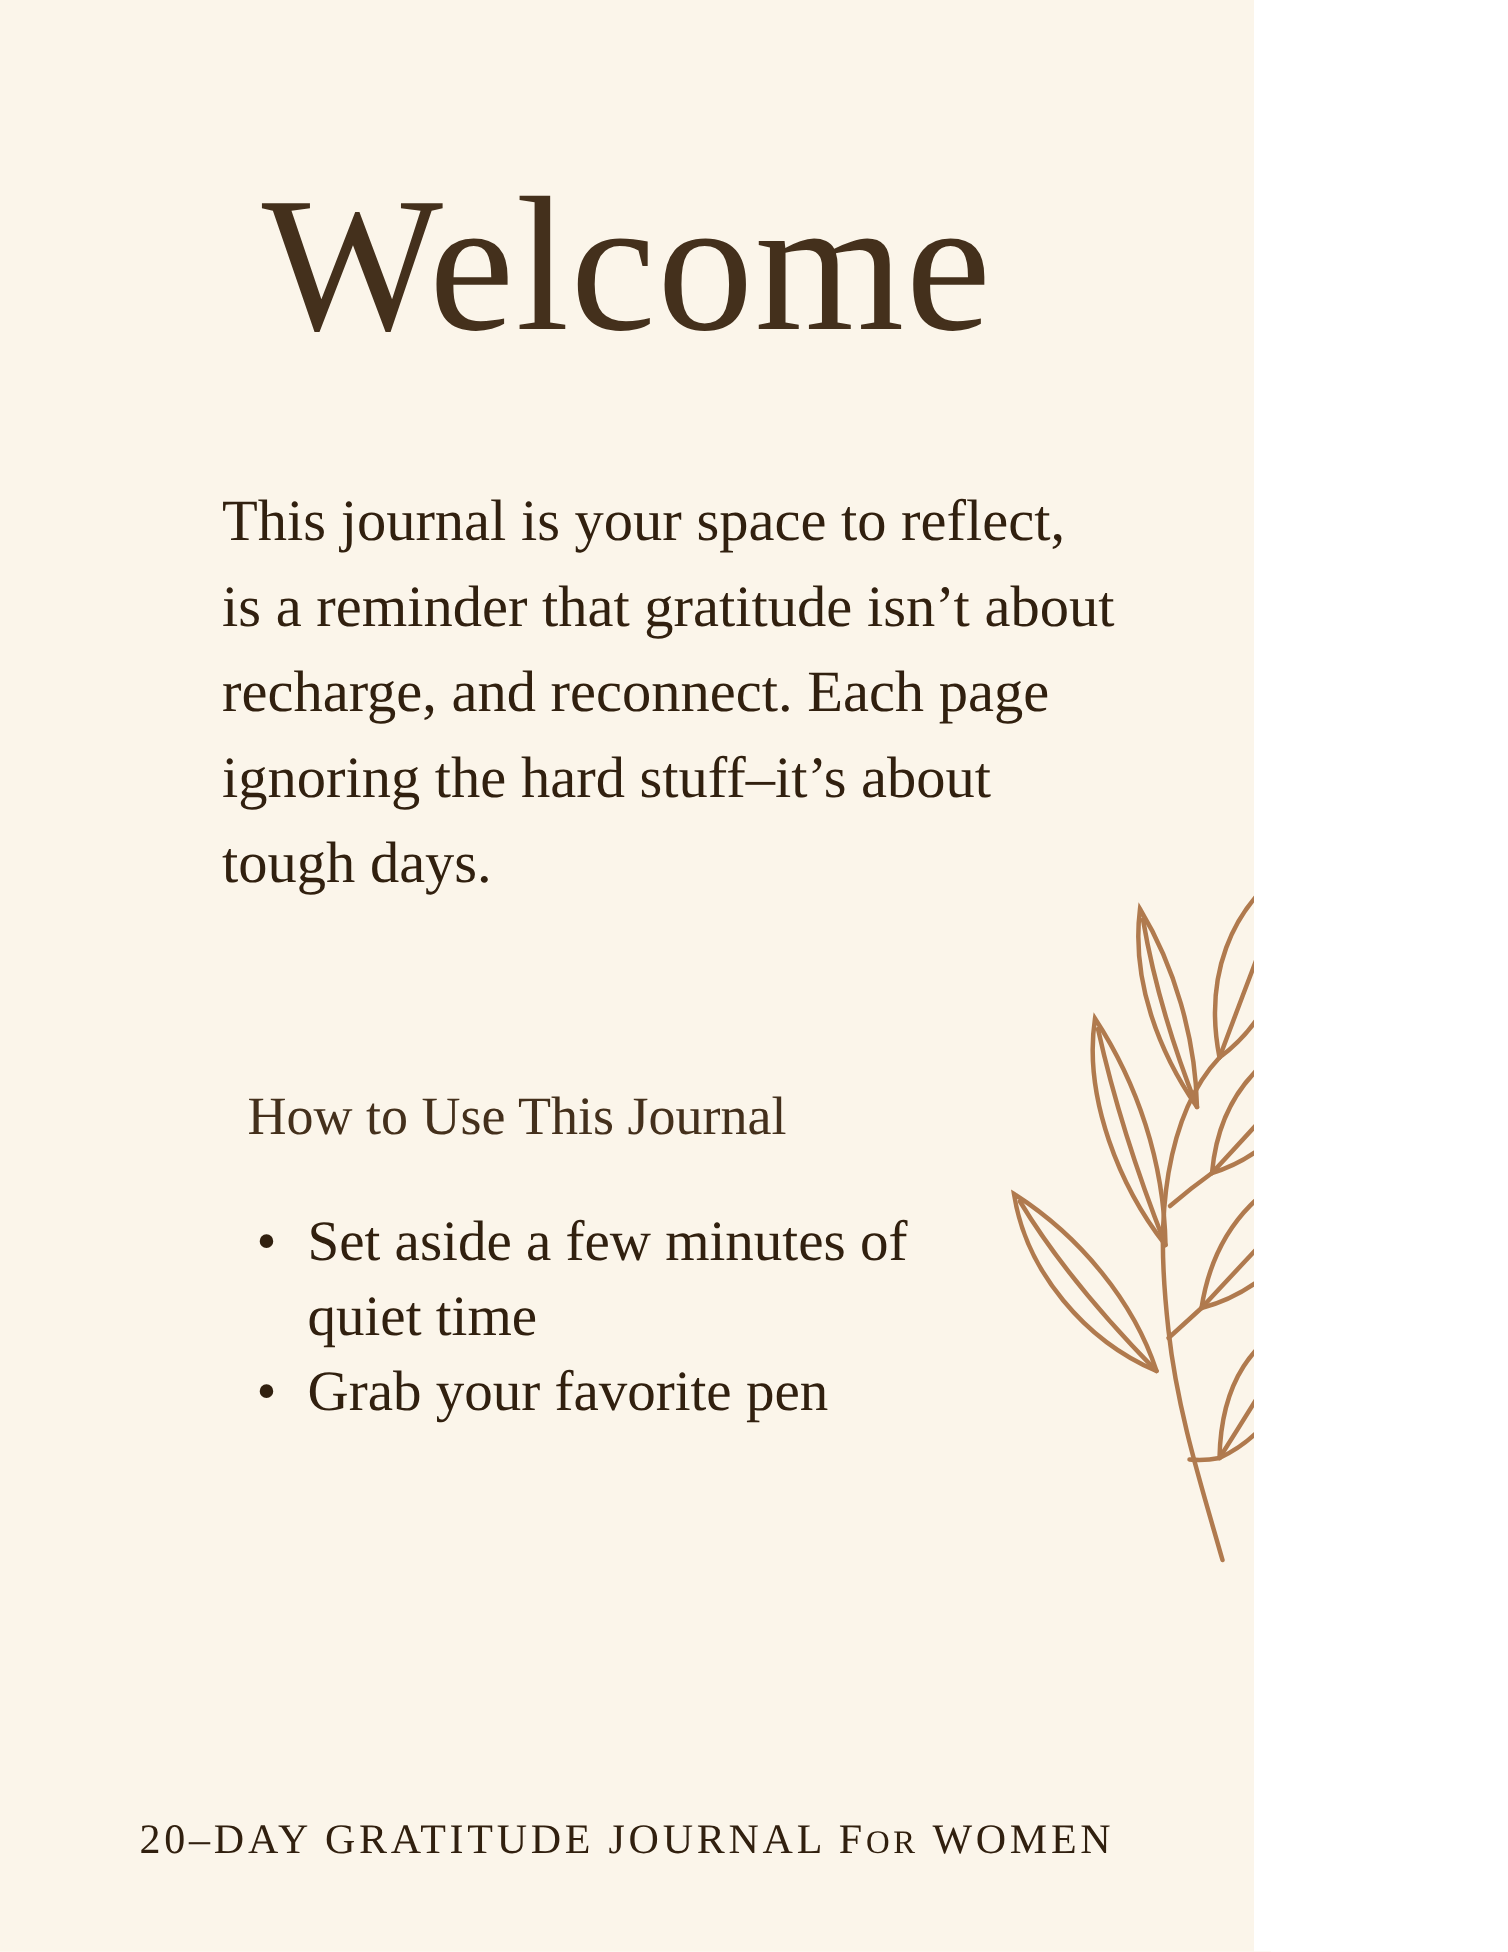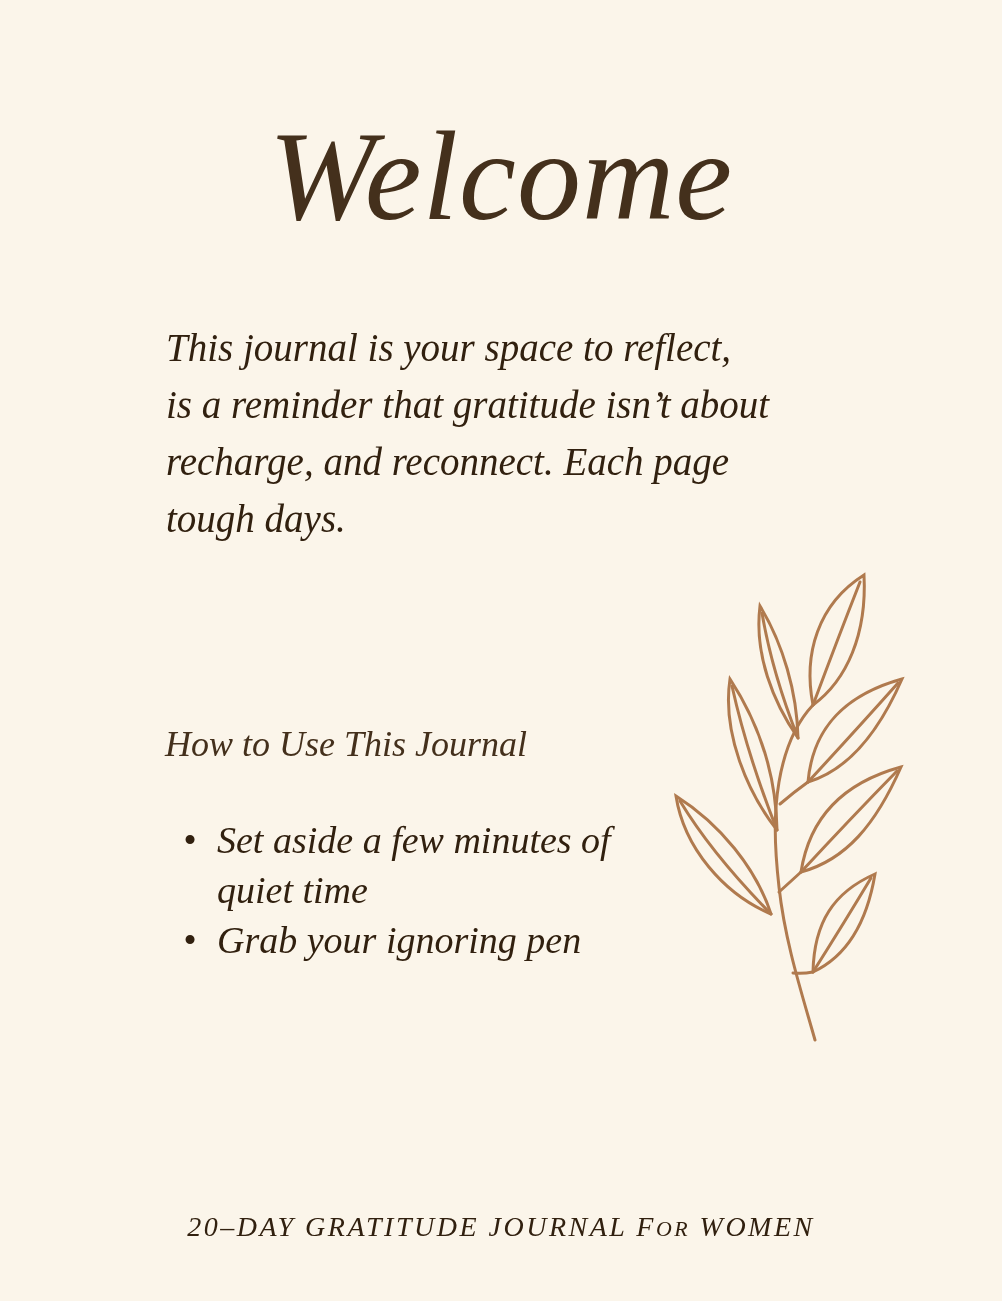--- a/index.html
+++ b/index.html
@@ -1,66 +1,65 @@
 <!DOCTYPE html>
 <html style="--bg: #fbf5ea; --ink: #31200f; --title-ink: #44301c; --accent: #b07a4e;"><head>
 <meta charset="utf-8">
 <style>
   html, body {
     margin: 0;
     padding: 0;
   }
   .page {
     position: relative;
-    width: 1002px;
+    width: 836px;
     height: 1301px;
     background: var(--bg, #fbf5ea);
     font-family: "Liberation Serif", serif;
     color: var(--ink, #31200f);
     overflow: hidden;
-    font-style: italic;
   }
   .title {
     position: absolute;
     top: 112px;
     left: 0;
     width: 100%;
     margin: 0;
     text-align: center;
     font-size: 128px;
     font-weight: normal;
     line-height: 1;
     color: var(--title-ink, #44301c);
     letter-spacing: 1px;
   }
   .intro {
     position: absolute;
     top: 319px;
-    left: 166px;
+    left: 148px;
     width: 720px;
     font-size: 39px;
     line-height: 57px;
     white-space: nowrap;
   }
   .section-heading {
     position: absolute;
     top: 726px;
     left: 165px;
     margin: 0;
     font-size: 36px;
     font-weight: normal;
     line-height: 1;
     color: var(--title-ink, #3a2715);
   }
   .howto-list {
     position: absolute;
     top: 803px;
     left: 165px;
     width: 460px;
-    margin: 12px;
+    margin: 0;
     padding: 0;
     list-style: none;
     font-size: 38px;
     line-height: 50px;
   }
   .howto-list li {
     position: relative;
     padding-left: 40px;
   }
   .howto-list li::before {
@@ -102,28 +101,29 @@
 <body>
 
 <div class="page">
 
   <h1 class="title">Welcome</h1>
 
   <div class="intro">
       <div>This journal is your space to reflect,</div>
       <div>is a reminder that gratitude isn’t about</div>
       <div>recharge, and reconnect. Each page</div>
+      <div>ignoring the hard stuff–it’s about</div>
       <div>tough days.</div>
     </div>
 
   <h2 class="section-heading">How to Use This Journal</h2>
 
   <ul class="howto-list">
       <li>Set aside a few minutes of quiet time</li>
-      <li>Grab your ignoring pen</li>
+      <li>Grab your favorite pen</li>
     </ul>
 
   <svg class="leaf-art" viewBox="0 0 265 510" aria-hidden="true">
 
     <path d="M165,498 C152,452 135,400 129,345 C124,300 124,270 129,240 C135,205 147,180 163,163"></path>
 
     <path d="M163,163 C153,112 168,62 214,33 C217,92 197,138 163,163"></path>
     <path d="M163,163 Q188,96 210,40"></path>
 
     <path d="M148,196 C123,160 104,112 110,64 C133,102 147,150 148,196"></path>

